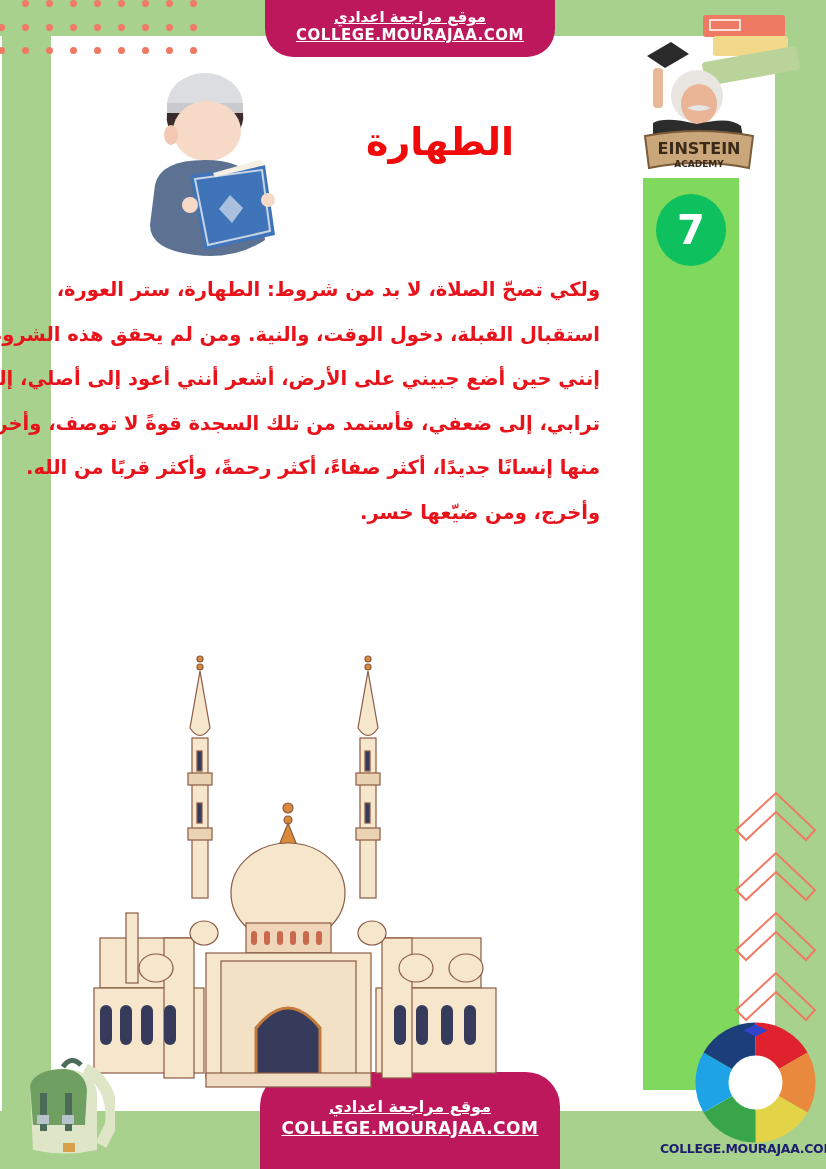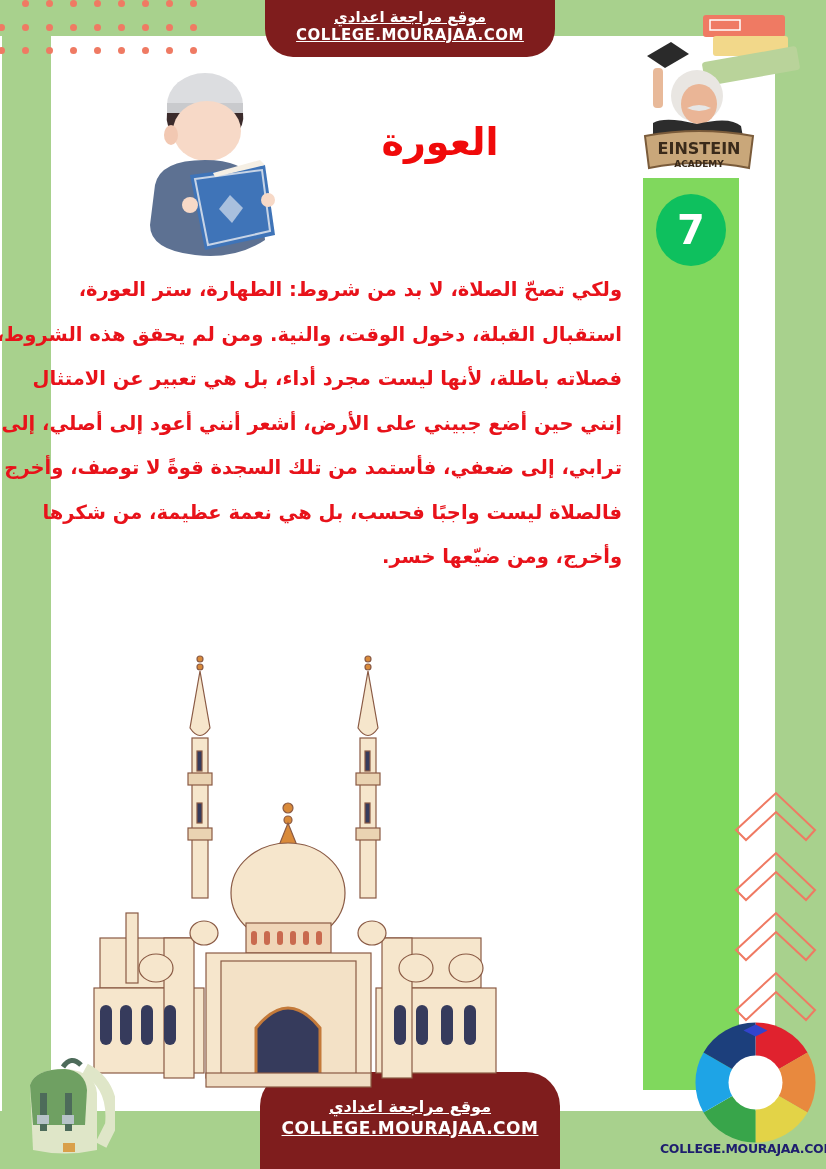--- a/index.html
+++ b/index.html
@@ -11,21 +11,21 @@
     .band-top { left: 0; top: 0; width: 826px; height: 36px; }
     .band-left { left: 2px; top: 0; width: 49px; height: 1169px; }
     .band-right { left: 775px; top: 0; width: 51px; height: 1169px; }
     .band-bottom { left: 0; top: 1111px; width: 826px; height: 58px; }
 
     .dots { position: absolute; left: 0; top: 0; width: 210px; height: 55px; }
     .dot { position: absolute; width: 7px; height: 7px; border-radius: 50%; background: #ef7a63; }
 
     
     .tab {
-      position: absolute; background: #7f1d1d; color: #ffffff;
+      position: absolute; background: #be185d; color: #ffffff;
       text-align: center; font-weight: bold;
     }
     .tab-top { left: 265px; top: 0; width: 290px; height: 57px; border-radius: 0 0 28px 28px; padding-top: 8px; }
     .tab-bottom { left: 260px; top: 1072px; width: 300px; height: 97px; border-radius: 34px 34px 0 0; padding-top: 24px; }
     .tab .ar { font-size: 15px; text-decoration: underline; line-height: 18px; direction: rtl; }
     .tab .en { font-size: 15px; text-decoration: underline; line-height: 19px; letter-spacing: 0.5px; font-family: "DejaVu Sans", sans-serif; }
     .tab-bottom .ar { font-size: 16px; line-height: 21px; }
     .tab-bottom .en { font-size: 17px; line-height: 22px; }
 
     
@@ -39,21 +39,21 @@
 
     
     .title {
       position: absolute; left: 340px; top: 120px; width: 200px; text-align: center;
       color: #f00a0a; font-size: 38px; font-weight: bold; direction: rtl;
       font-family: "DejaVu Sans", sans-serif;
     }
 
     
     .body-text {
-      position: absolute; left: 72px; top: 268px; width: 550px;
+      position: absolute; left: 50px; top: 268px; width: 550px;
       direction: rtl; text-align: right; color: #e8121a;
       font-size: 19.5px; font-weight: bold; line-height: 44.5px;
       font-family: "DejaVu Sans", sans-serif;
     }
     .body-text .line { display: block; white-space: nowrap; }
 
     
     .illus { position: absolute; }
     .boy { left: 135px; top: 65px; width: 150px; height: 195px; }
     .einstein { left: 635px; top: 8px; width: 170px; height: 175px; }
@@ -125,45 +125,44 @@
   <ellipse cx="36" cy="70" rx="7" ry="10" fill="#f2c8b2"></ellipse>
   <path d="M20 120 Q25 95 70 95 Q115 95 125 125 L130 175 Q100 195 60 190 Q15 185 15 160 Z" fill="#5d7192"></path>
   <polygon points="55,110 130,100 140,170 70,185" fill="#3f74b8"></polygon>
   <polygon points="60,114 127,105 135,166 73,180" fill="none" stroke="#c7d4e6" stroke-width="2"></polygon>
   <polygon points="95,130 108,143 97,158 84,144" fill="#a9c0de"></polygon>
   <path d="M78 108 L125 95 L130 100 L80 112 Z" fill="#f5efe4"></path>
   <circle cx="55" cy="140" r="8" fill="#f7d9c7"></circle>
   <circle cx="133" cy="135" r="7" fill="#f7d9c7"></circle>
 </svg>
 
-<div class="title">العورة</div>
+<div class="title">الطهارة</div>
 
 <svg class="illus einstein" viewBox="0 0 170 175">
   <rect x="68" y="7" width="82" height="22" rx="3" fill="#ef7a63"></rect>
   <rect x="75" y="12" width="30" height="10" fill="none" stroke="#fff" stroke-width="1.5"></rect>
   <rect x="78" y="28" width="75" height="20" rx="3" fill="#f2d88a"></rect>
   <rect x="68" y="46" width="96" height="24" rx="3" transform="rotate(-10 116 58)" fill="#b9d39a"></rect>
   <path d="M12 48 L36 34 L54 46 L30 60 Z" fill="#2a2a2a"></path>
   <rect x="18" y="60" width="10" height="40" rx="4" fill="#e8b999"></rect>
   <circle cx="62" cy="88" r="26" fill="#e9e6e2"></circle>
   <ellipse cx="64" cy="96" rx="18" ry="20" fill="#eab596"></ellipse>
   <path d="M52 100 Q64 94 76 100 Q64 106 52 100 Z" fill="#e6e6e6"></path>
   <path d="M18 115 Q30 108 62 116 Q95 108 106 118 L110 140 L18 140 Z" fill="#2c2c2c"></path>
   <path d="M10 128 Q64 118 118 128 L114 160 Q64 150 14 160 Z" fill="#c9a77a" stroke="#7a5b3a" stroke-width="2"></path>
   <text x="64" y="146" font-family="DejaVu Sans, sans-serif" font-size="16" font-weight="bold" fill="#3a2a1a" text-anchor="middle">EINSTEIN</text>
   <text x="64" y="159" font-family="DejaVu Sans, sans-serif" font-size="9" font-weight="bold" fill="#3a2a1a" text-anchor="middle">ACADEMY</text>
 </svg>
 
 <div class="body-text">
   <span class="line">ولكي تصحّ الصلاة، لا بد من شروط: الطهارة، ستر العورة،</span>
   <span class="line">استقبال القبلة، دخول الوقت، والنية. ومن لم يحقق هذه الشروط،</span>
-  <span class="line">فصلاته باطلة، لأنها ليست مجرد أداء، بل هي تعبير عن الامتثال</span>
   <span class="line">إنني حين أضع جبيني على الأرض، أشعر أنني أعود إلى أصلي، إلى</span>
   <span class="line">ترابي، إلى ضعفي، فأستمد من تلك السجدة قوةً لا توصف، وأخرج</span>
-  <span class="line">فالصلاة ليست واجبًا فحسب، بل هي نعمة عظيمة، من شكرها</span>
+  <span class="line">منها إنسانًا جديدًا، أكثر صفاءً، أكثر رحمةً، وأكثر قربًا من الله.</span>
   <span class="line">وأخرج، ومن ضيّعها خسر.</span>
 </div>
 
 <svg class="illus mosque" viewBox="0 0 420 450">
   <g fill="#f6e6cc" stroke="#8a5a44" stroke-width="1.2">
 
     <circle cx="114" cy="16" r="3" fill="#d98a3a"></circle>
     <circle cx="114" cy="24" r="3" fill="#d98a3a"></circle>
     <path d="M114 28 L124 85 Q114 100 104 85 Z"></path>
     <rect x="106" y="95" width="16" height="160"></rect>

